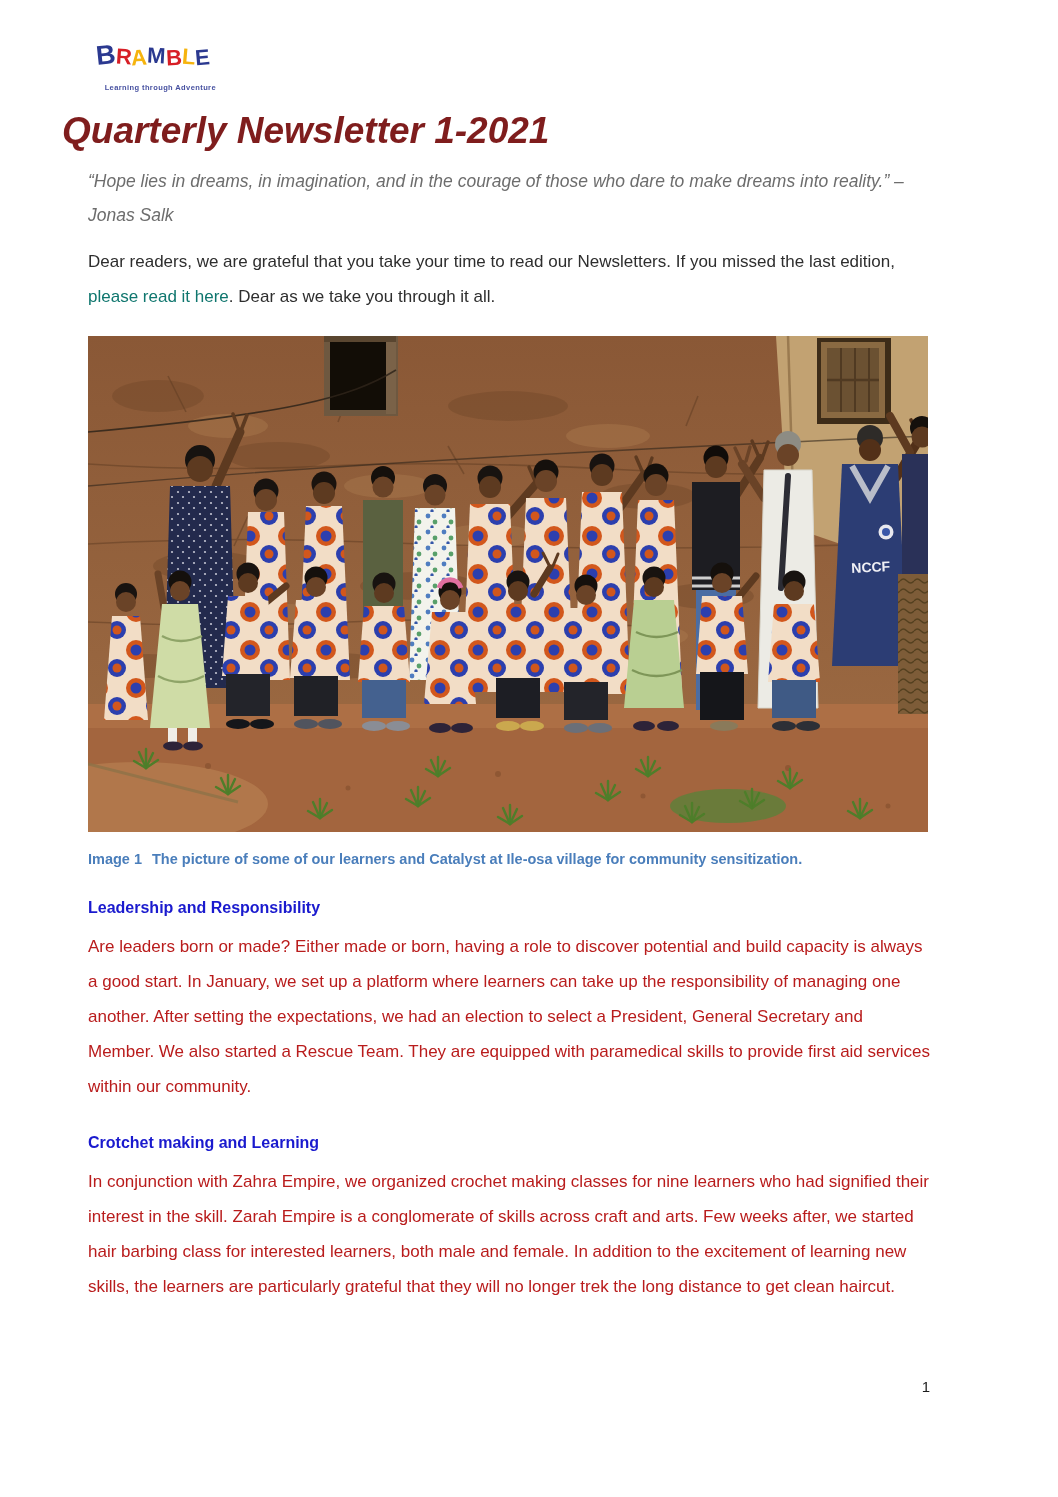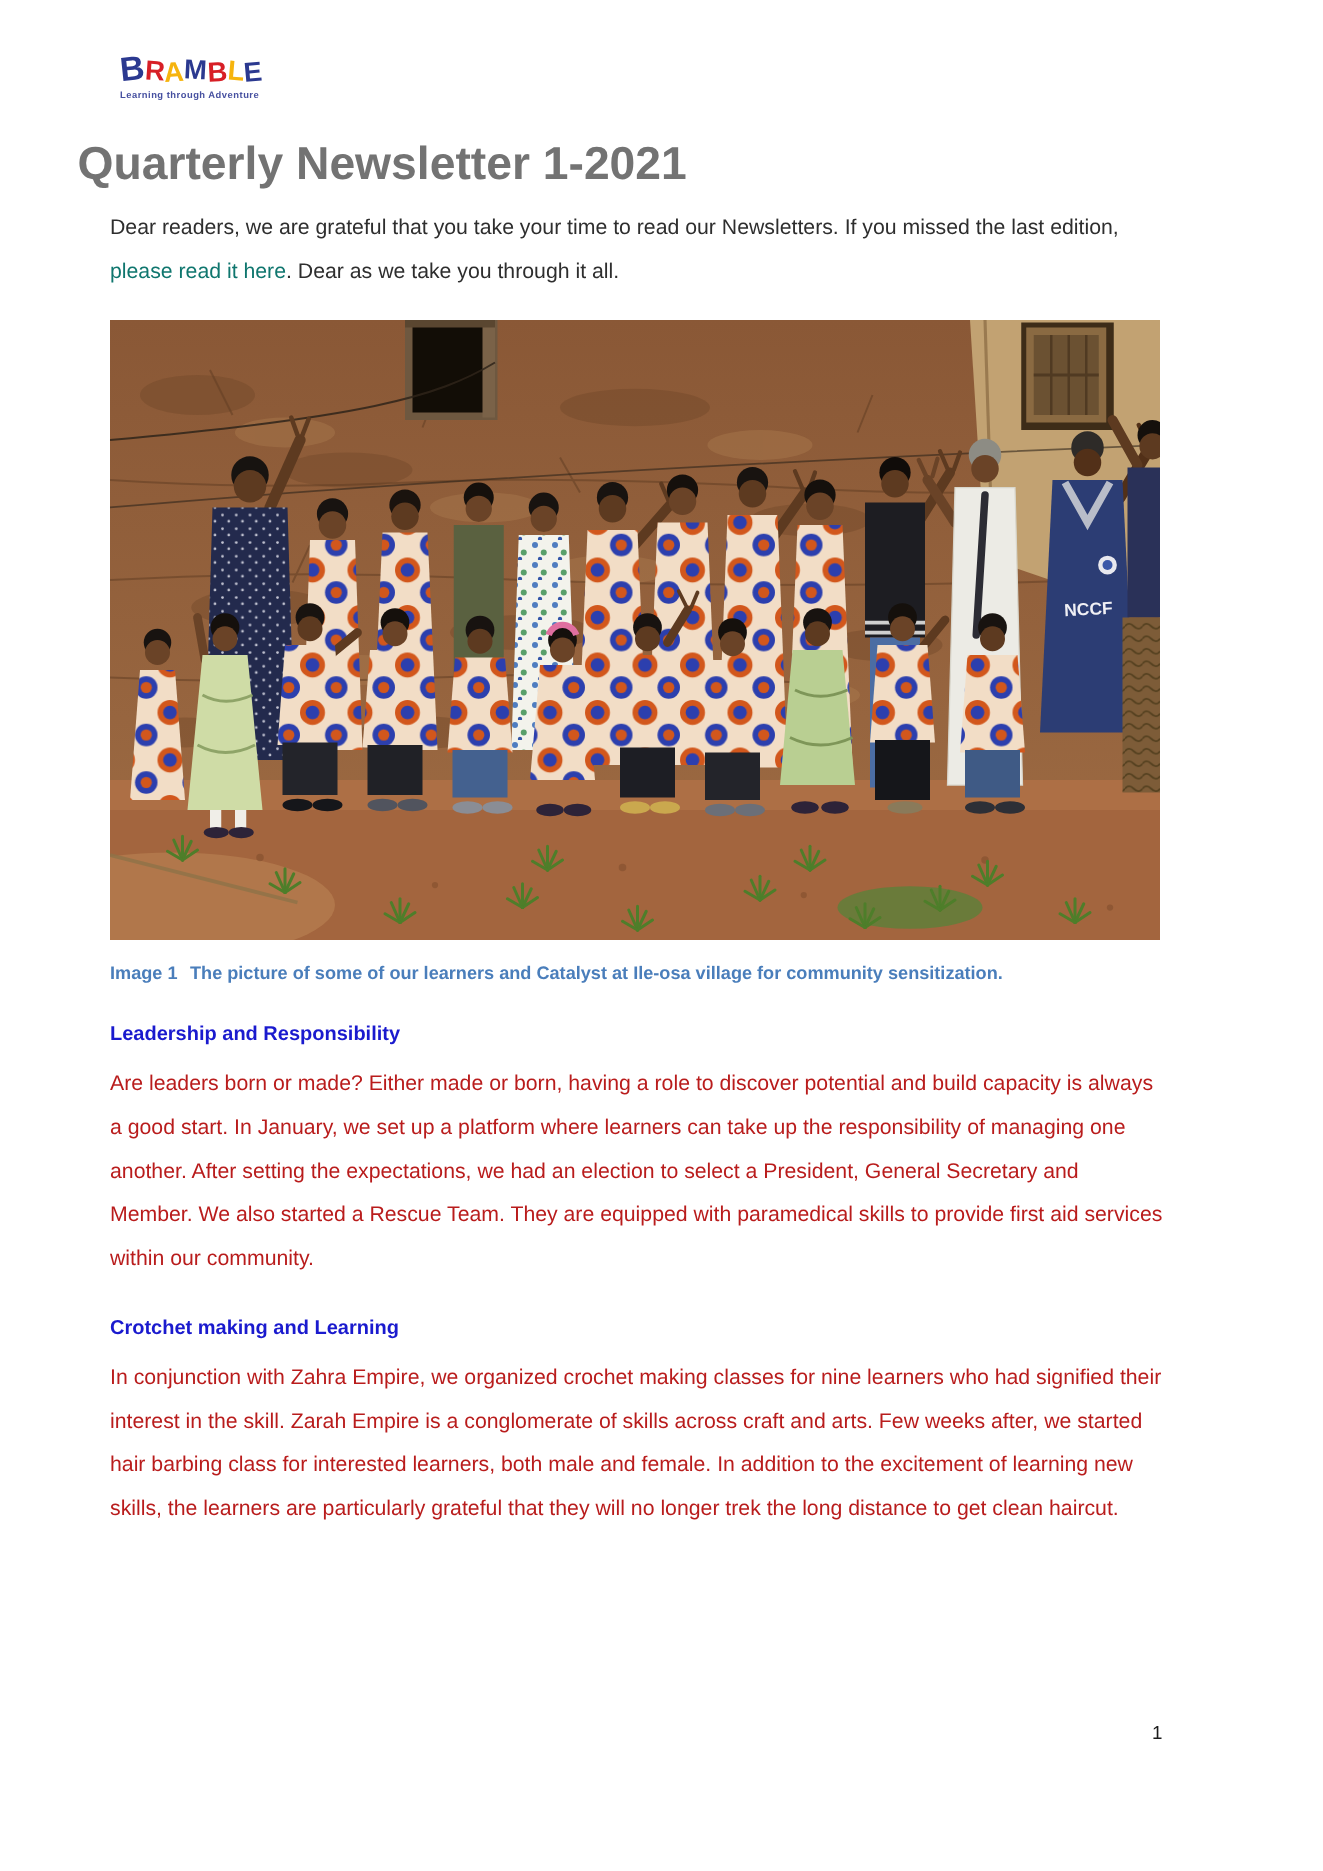--- a/index.html
+++ b/index.html
@@ -15,25 +15,25 @@
   .logo-letters .lb{color:#2b3990;}
   .logo-letters .lr{color:#d71f26;}
   .logo-letters .ly{color:#f6b40e;}
   .logo-letters span:nth-child(1){transform:rotate(-6deg);}
   .logo-letters span:nth-child(2){transform:rotate(4deg) translateY(-1px);}
   .logo-letters span:nth-child(3){transform:rotate(-4deg);}
   .logo-letters span:nth-child(4){transform:rotate(3deg) translateY(-2px);}
   .logo-letters span:nth-child(5){transform:rotate(-3deg);}
   .logo-letters span:nth-child(6){transform:rotate(5deg) translateY(-1px);}
   .logo-letters span:nth-child(7){transform:rotate(-5deg);}
-  .logo-tagline{font-size:7.5px;font-weight:700;color:#4650a0;letter-spacing:.4px;margin-top:2px;white-space:nowrap;}
+  .logo-tagline{font-size:7.5px;font-weight:700;color:#4650a0;letter-spacing:.4px;margin-top:14px;white-space:nowrap;text-align:right;}
   
   .content{position:absolute;left:88px;top:110px;width:842px;}
   h1.title{
-    margin:0 0 12px -26px;color:#737373;font-size:37px;font-weight:800;letter-spacing:0;
+    margin:0 0 12px -26px;color:#7f1d1d;font-size:37px;font-weight:800;letter-spacing:0;font-style:italic;
   }
   .quote{
     margin:0 0 12px 0;font-style:italic;color:#6d6d6d;font-size:17.5px;line-height:34px;
   }
   .intro{margin:0 0 22px 0;font-size:17px;line-height:35px;color:#2e2e2e;}
   a.doc-link{color:#0f766e;cursor:pointer;}
   figure.photo-fig{margin:0;padding:0;}
   figure.photo-fig svg{display:block;}
   figcaption{
     margin-top:17px;color:#4a7ebb;font-weight:700;font-size:14.5px;line-height:20px;
@@ -58,20 +58,21 @@
       <span class="ly">L</span>
       <span class="lb">E</span>
     </div>
     <div class="logo-tagline">Learning through Adventure</div>
   </div>
 
   <div class="content">
 
     <h1 class="title">Quarterly Newsletter 1-2021</h1>
 
+    <div class="quote">“Hope lies in dreams, in imagination, and in the courage of those who dare to make dreams into reality.” – Jonas Salk</div>
 
     <p class="intro"><span>Dear readers, we are grateful that you take your time to read our Newsletters. If you missed the last edition, </span><a class="doc-link">please read it here</a><span>. Dear as we take you through it all.</span></p>
 
     <figure class="photo-fig">
       <svg width="840" height="496" viewBox="0 0 840 496">
         <defs>
           <pattern id="ankara" width="38" height="38" patternUnits="userSpaceOnUse">
             <rect width="38" height="38" fill="#f2ddc6"></rect>
             <circle cx="10" cy="10" r="10" fill="#d2571c"></circle>
             <circle cx="10" cy="10" r="5.5" fill="#2c3fae"></circle>

